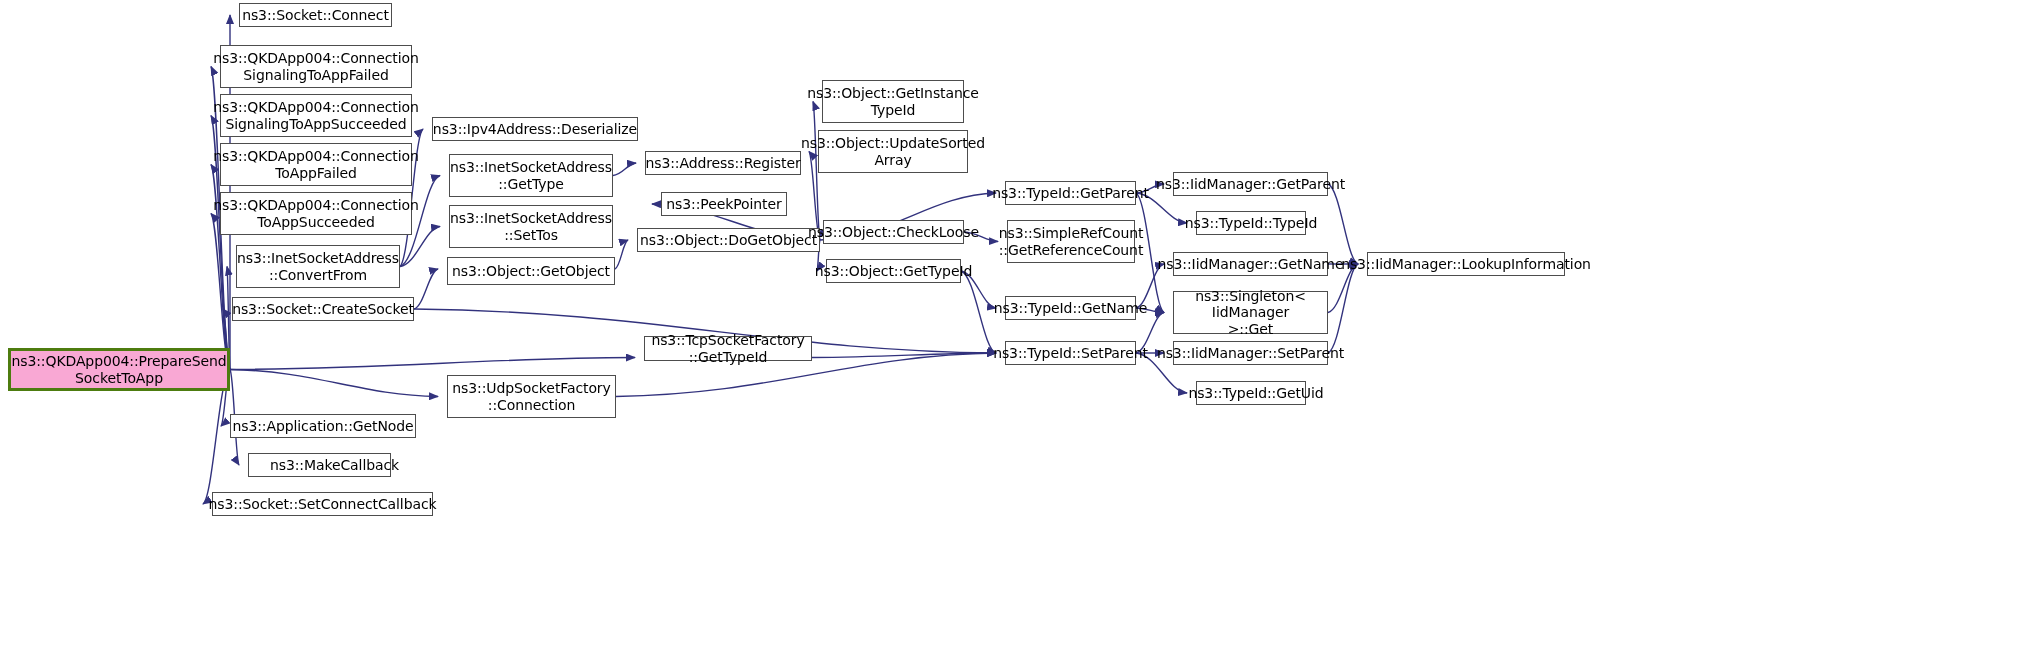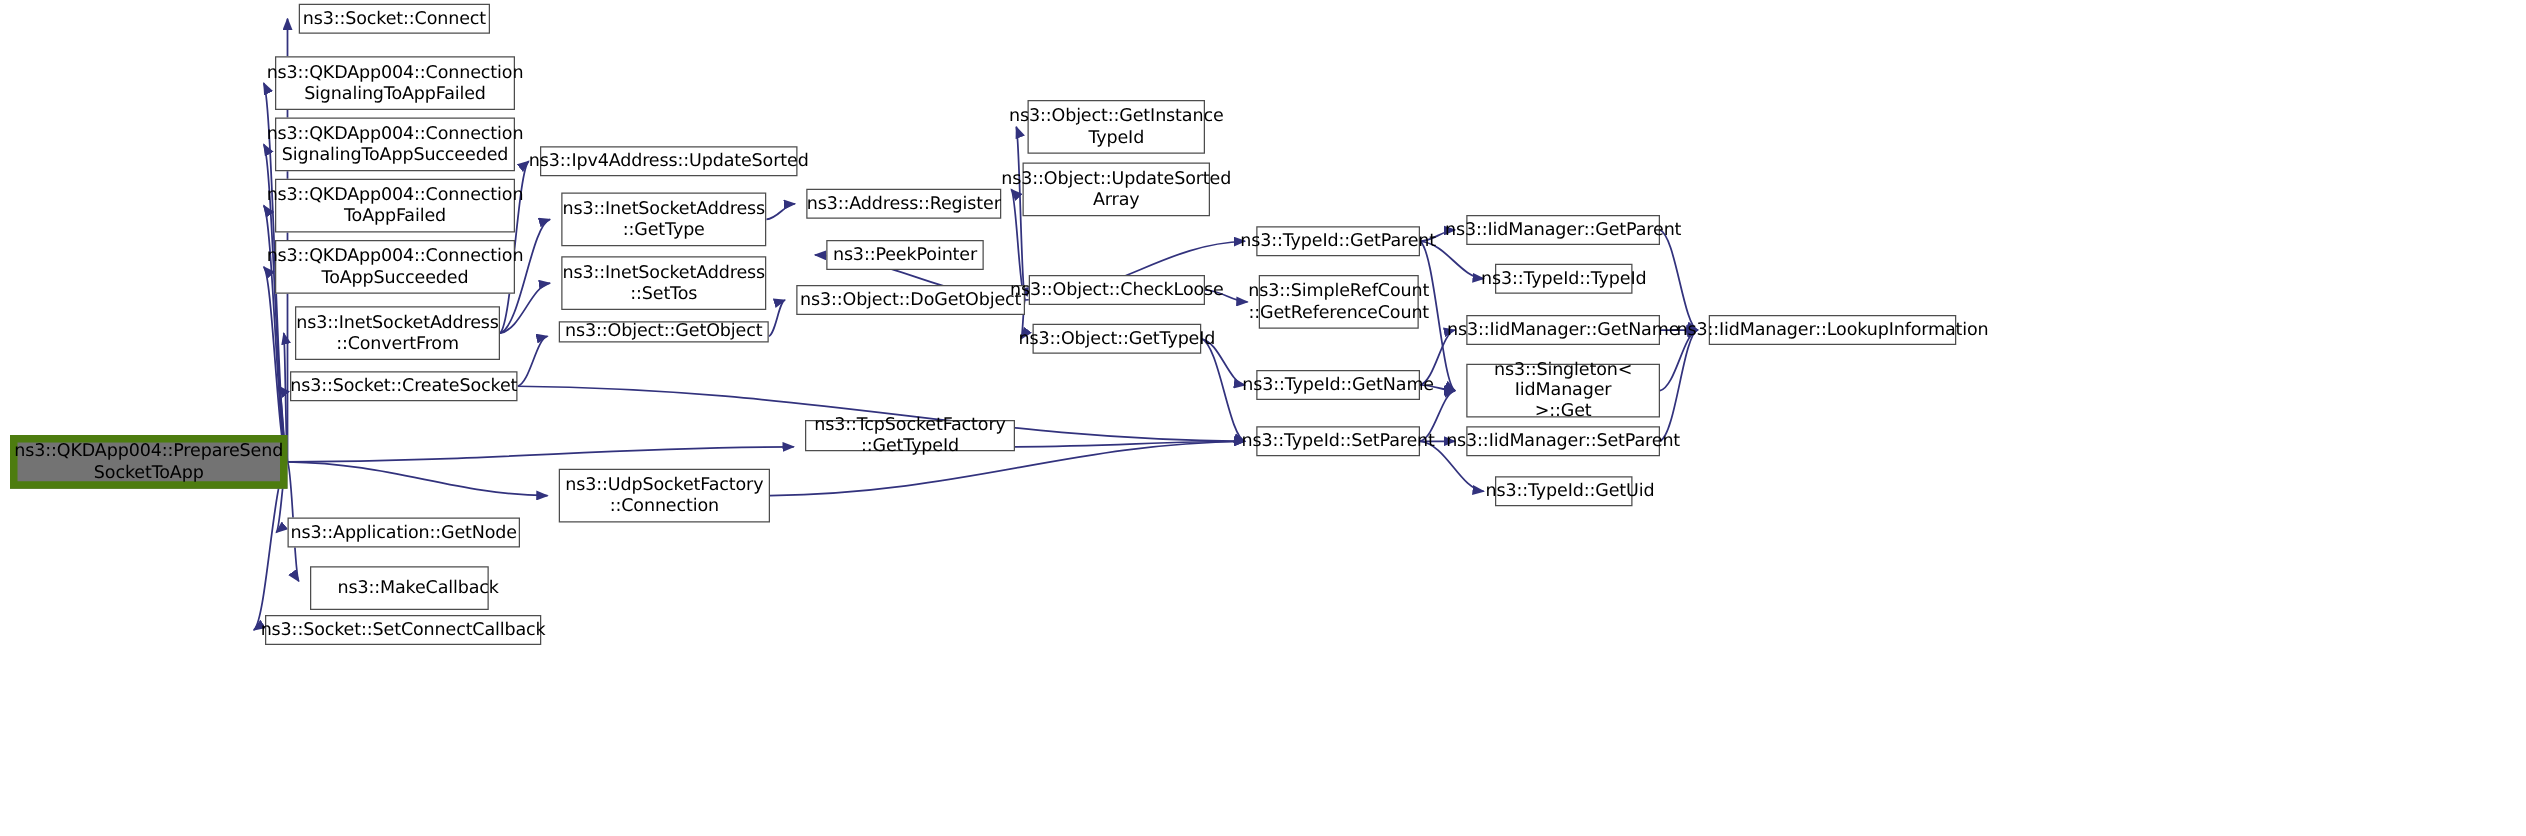--- a/index.html
+++ b/index.html
@@ -33,22 +33,22 @@
     border: 1px solid #4d4d4d;
     background: #ffffff;
     color: #000000;
     font-size: 14px;
     line-height: 1.16;
     letter-spacing: -0.1px;
     white-space: pre-line;
     padding: 0 4px;
   }
   .node.root {
-    background: #737373;
-    border: 6px solid #4d7c0f;
+    background: #f9a8d4;
+    border: 3px solid #4d7c0f;
   }
 </style>
 </head>
 <body>
 
 <div id="canvas">
   <svg id="edges" viewBox="0 0 2021 669" xmlns="http://www.w3.org/2000/svg">
     <defs>
       <marker id="arrow" markerWidth="10" markerHeight="8" refX="9" refY="4" orient="auto" markerUnits="userSpaceOnUse">
         <path d="M0,0 L10,4 L0,8 z" fill="#32327d"></path>
@@ -108,28 +108,28 @@
       <div class="node" style="left: 220px; top: 94px; width: 192px; height: 43px;">ns3::QKDApp004::Connection
 SignalingToAppSucceeded</div>
       <div class="node" style="left: 220px; top: 143px; width: 192px; height: 43px;">ns3::QKDApp004::Connection
 ToAppFailed</div>
       <div class="node" style="left: 220px; top: 192px; width: 192px; height: 43px;">ns3::QKDApp004::Connection
 ToAppSucceeded</div>
       <div class="node" style="left: 236px; top: 245px; width: 164px; height: 43px;">ns3::InetSocketAddress
 ::ConvertFrom</div>
       <div class="node" style="left: 232px; top: 297px; width: 182px; height: 24px;">ns3::Socket::CreateSocket</div>
       <div class="node" style="left: 230px; top: 414px; width: 186px; height: 24px;">ns3::Application::GetNode</div>
-      <div class="node" style="left: 248px; top: 453px; width: 143px; height: 35px; padding-left: 34px;">ns3::MakeCallback</div>
+      <div class="node" style="left: 248px; top: 453px; width: 143px; height: 24px; padding-left: 34px;">ns3::MakeCallback</div>
       <div class="node" style="left: 212px; top: 492px; width: 221px; height: 24px;">ns3::Socket::SetConnectCallback</div>
-      <div class="node" style="left: 432px; top: 117px; width: 206px; height: 24px;">ns3::Ipv4Address::UpdateSorted</div>
+      <div class="node" style="left: 432px; top: 117px; width: 206px; height: 24px;">ns3::Ipv4Address::Deserialize</div>
       <div class="node" style="left: 449px; top: 154px; width: 164px; height: 43px;">ns3::InetSocketAddress
 ::GetType</div>
       <div class="node" style="left: 449px; top: 205px; width: 164px; height: 43px;">ns3::InetSocketAddress
 ::SetTos</div>
-      <div class="node" style="left: 447px; top: 257px; width: 168px; height: 17px;">ns3::Object::GetObject</div>
+      <div class="node" style="left: 447px; top: 257px; width: 168px; height: 28px;">ns3::Object::GetObject</div>
       <div class="node" style="left: 447px; top: 375px; width: 169px; height: 43px;">ns3::UdpSocketFactory
 ::Connection</div>
       <div class="node" style="left: 645px; top: 151px; width: 156px; height: 24px;">ns3::Address::Register</div>
       <div class="node" style="left: 661px; top: 192px; width: 126px; height: 24px;">ns3::PeekPointer</div>
       <div class="node" style="left: 637px; top: 228px; width: 183px; height: 24px;">ns3::Object::DoGetObject</div>
       <div class="node" style="left: 644px; top: 336px; width: 168px; height: 25px;">ns3::TcpSocketFactory
 ::GetTypeId</div>
       <div class="node" style="left: 822px; top: 80px; width: 142px; height: 43px;">ns3::Object::GetInstance
 TypeId</div>
       <div class="node" style="left: 818px; top: 130px; width: 150px; height: 43px; text-align: center;">ns3::Object::UpdateSorted

